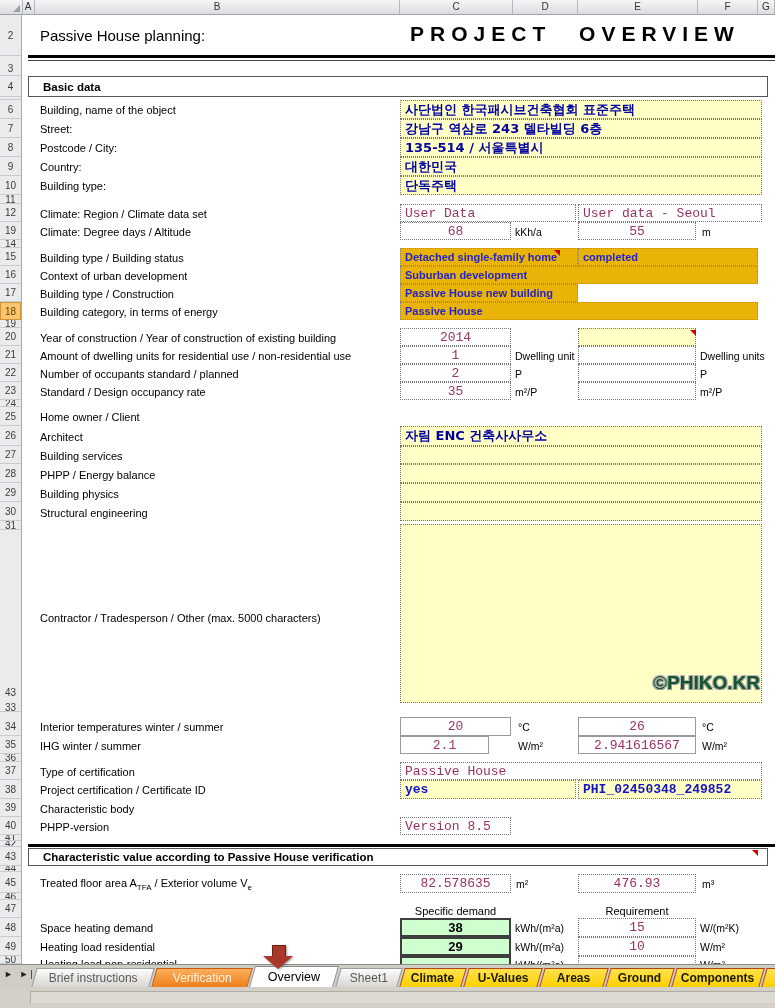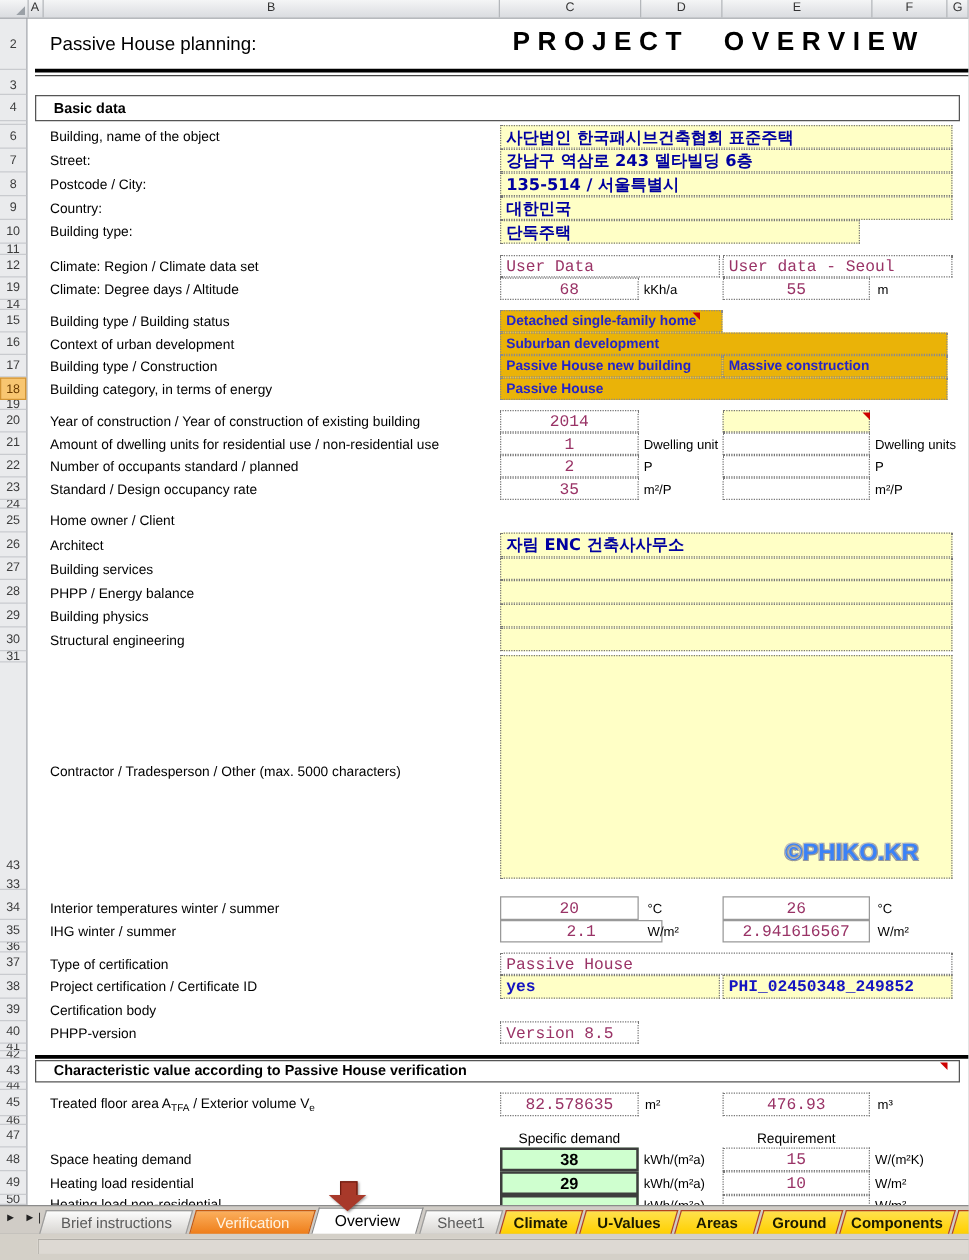--- a/index.html
+++ b/index.html
@@ -34,21 +34,21 @@
   .org{background:#eab308;border:1px dotted #8a8a8a;color:#2424C8;font-weight:bold;
        font-size:11px;font-family:"Liberation Sans",sans-serif;}
   .grn{background:#CFFFCF;border:2px solid #3d3d3d;color:#000;font-weight:bold;font-size:13px;
        font-family:"Liberation Sans",sans-serif;justify-content:center;}
   .unit{position:absolute;font-size:10.5px;color:#000;white-space:nowrap;text-align:center;}
   .hline{position:absolute;right:0;}
   .secbox{position:absolute;left:28px;width:740px;border:1px solid #555;box-sizing:border-box;
           display:flex;align-items:center;}
   .secbox span{margin-left:14px;font-size:11.5px;font-weight:bold;color:#000;}
   .cmark{position:absolute;width:0;height:0;border-top:6px solid #CC0000;border-left:6px solid transparent;}
-  .wm{position:absolute;font-weight:bold;font-size:19px;color:#3b82f6;
+  .wm{position:absolute;font-weight:bold;font-size:19px;color:#14532d;text-align:right;
       text-shadow:1px 1px 0 #9a9a9a,-1px -1px 0 #bdbdbd,1px -1px 0 #ababab,-1px 1px 0 #9a9a9a;}
   
   .arrow{position:absolute;z-index:6;filter:drop-shadow(1.5px 1.5px 1px rgba(60,60,60,.5));}
   .arrow .shaft{position:absolute;left:9px;top:0;width:12px;height:11px;background:#A8392A;border:1px solid #701c10;}
   .arrow .head{position:absolute;left:0;top:11px;width:0;height:0;
                border-left:15px solid transparent;border-right:15px solid transparent;border-top:13px solid #A8392A;}
   
   .tabbar{position:absolute;top:964px;left:0;width:775px;height:22px;background:#D0CCC6;
           border-top:1px solid #8b8b8b;z-index:5;}
   .tnav{position:absolute;left:4px;top:4px;font-size:9px;color:#222;letter-spacing:2px;}
@@ -149,39 +149,39 @@
 
     <div class="lbl" style="top:90px">Building, name of the object</div>
     <div class="cv yel dot kor txt" style="left:400px;top:86px;width:362px;height:19px">사단법인  한국패시브건축협회  표준주택</div>
     <div class="lbl" style="top:109px">Street:</div>
     <div class="cv yel dot kor txt" style="left:400px;top:105px;width:362px;height:19px">강남구  역삼로  243  델타빌딩  6층</div>
     <div class="lbl" style="top:128px">Postcode / City:</div>
     <div class="cv yel dot kor txt" style="left:400px;top:124px;width:362px;height:19px">135-514  /  서울특별시</div>
     <div class="lbl" style="top:147px">Country:</div>
     <div class="cv yel dot kor txt" style="left:400px;top:143px;width:362px;height:19px">대한민국</div>
     <div class="lbl" style="top:166px">Building type:</div>
-    <div class="cv yel dot kor txt" style="left:400px;top:162px;width:288px;height:19px">단독주택</div>
+    <div class="cv yel dot kor txt" style="left:400px;top:162px;width:362px;height:19px">단독주택</div>
 
     <div class="lbl" style="top:194px">Climate: Region / Climate data set</div>
     <div class="cv dot txt" style="left:400px;top:190px;width:176px;height:18px">User Data</div>
     <div class="cv dot txt" style="left:578px;top:190px;width:184px;height:18px">User data - Seoul</div>
     <div class="lbl" style="top:212px">Climate: Degree days / Altitude</div>
     <div class="cv dot num" style="left:400px;top:208px;width:111px;height:18px">68</div>
     <div class="unit" style="left:515px;top:212px">kKh/a</div>
     <div class="cv dot num" style="left:578px;top:208px;width:118px;height:18px">55</div>
     <div class="unit" style="left:702px;top:212px">m</div>
 
     <div class="lbl" style="top:238px">Building type / Building status</div>
     <div class="cv org txt" style="left:400px;top:234px;width:178px;height:18px">Detached single-family home</div>
     <div class="cmark" style="left:554px;top:236px"></div>
+    <div class="cv org txt" style="left:578px;top:234px;width:180px;height:18px">completed</div>
     <div class="lbl" style="top:256px">Context of urban development</div>
     <div class="cv org txt" style="left:400px;top:252px;width:358px;height:18px">Suburban development</div>
     <div class="lbl" style="top:274px">Building type / Construction</div>
     <div class="cv org txt" style="left:400px;top:270px;width:178px;height:18px">Passive House new building</div>
-    <div class="cv org txt" style="left:578px;top:270px;width:180px;height:18px">Massive construction</div>
     <div class="lbl" style="top:292px">Building category, in terms of energy</div>
     <div class="cv org txt" style="left:400px;top:288px;width:358px;height:18px">Passive House</div>
 
     <div class="lbl" style="top:318px">Year of construction / Year of construction of existing building</div>
     <div class="cv dot num" style="left:400px;top:314px;width:111px;height:18px">2014</div>
     <div class="cv yel dot" style="left:578px;top:314px;width:118px;height:18px"></div>
     <div class="cmark" style="left:690px;top:316px"></div>
     <div class="lbl" style="top:336px">Amount of dwelling units for residential use / non-residential use</div>
     <div class="cv dot num" style="left:400px;top:332px;width:111px;height:18px">1</div>
     <div class="unit" style="left:515px;top:336px">Dwelling unit</div>
@@ -213,31 +213,31 @@
     <div class="lbl" style="top:598px">Contractor / Tradesperson / Other (max. 5000 characters)</div>
     <div class="cv yel dot" style="left:400px;top:510px;width:362px;height:179px"></div>
     <div class="wm" style="left:628px;top:658px;width:132px">©PHIKO.KR</div>
 
     <div class="lbl" style="top:707px">Interior temperatures winter / summer</div>
     <div class="cv sol num" style="left:400px;top:703px;width:111px;height:19px">20</div>
     <div class="unit" style="left:518px;top:707px">°C</div>
     <div class="cv sol num" style="left:578px;top:703px;width:118px;height:19px">26</div>
     <div class="unit" style="left:702px;top:707px">°C</div>
     <div class="lbl" style="top:726px">IHG winter / summer</div>
-    <div class="cv sol num" style="left:400px;top:722px;width:130px;height:18px">2.1</div>
+    <div class="cv sol num" style="left:400px;top:722px;width:89px;height:18px">2.1</div>
     <div class="unit" style="left:518px;top:726px">W/m²</div>
     <div class="cv sol num" style="left:578px;top:722px;width:118px;height:18px">2.941616567</div>
     <div class="unit" style="left:702px;top:726px">W/m²</div>
 
     <div class="lbl" style="top:752px">Type of certification</div>
     <div class="cv dot txt" style="left:400px;top:748px;width:362px;height:18px">Passive House</div>
     <div class="lbl" style="top:770px">Project certification / Certificate ID</div>
     <div class="cv yel dot blu txt" style="left:400px;top:766px;width:176px;height:19px">yes</div>
     <div class="cv yel dot blu txt" style="left:578px;top:766px;width:184px;height:19px">PHI_02450348_249852</div>
-    <div class="lbl" style="top:789px">Certification body</div>
+    <div class="lbl" style="top:789px">Characteristic body</div>
     <div class="lbl" style="top:807px">PHPP-version</div>
     <div class="cv dot txt" style="left:400px;top:803px;width:111px;height:18px">Version 8.5</div>
 
     <div class="hline" style="left:28px;top:830px;height:3px;background:#000"></div>
     <div class="secbox" style="top:834px;height:18px">
         <span>Characteristic value according to Passive House verification</span>
       </div>
     <div class="cmark" style="left:752px;top:836px"></div>
 
     <div class="lbl" style="top:863px"><span>Treated floor area A</span><sub style="font-size:8px">TFA</sub><span> / Exterior volume V</span><sub style="font-size:8px">e</sub></div>

